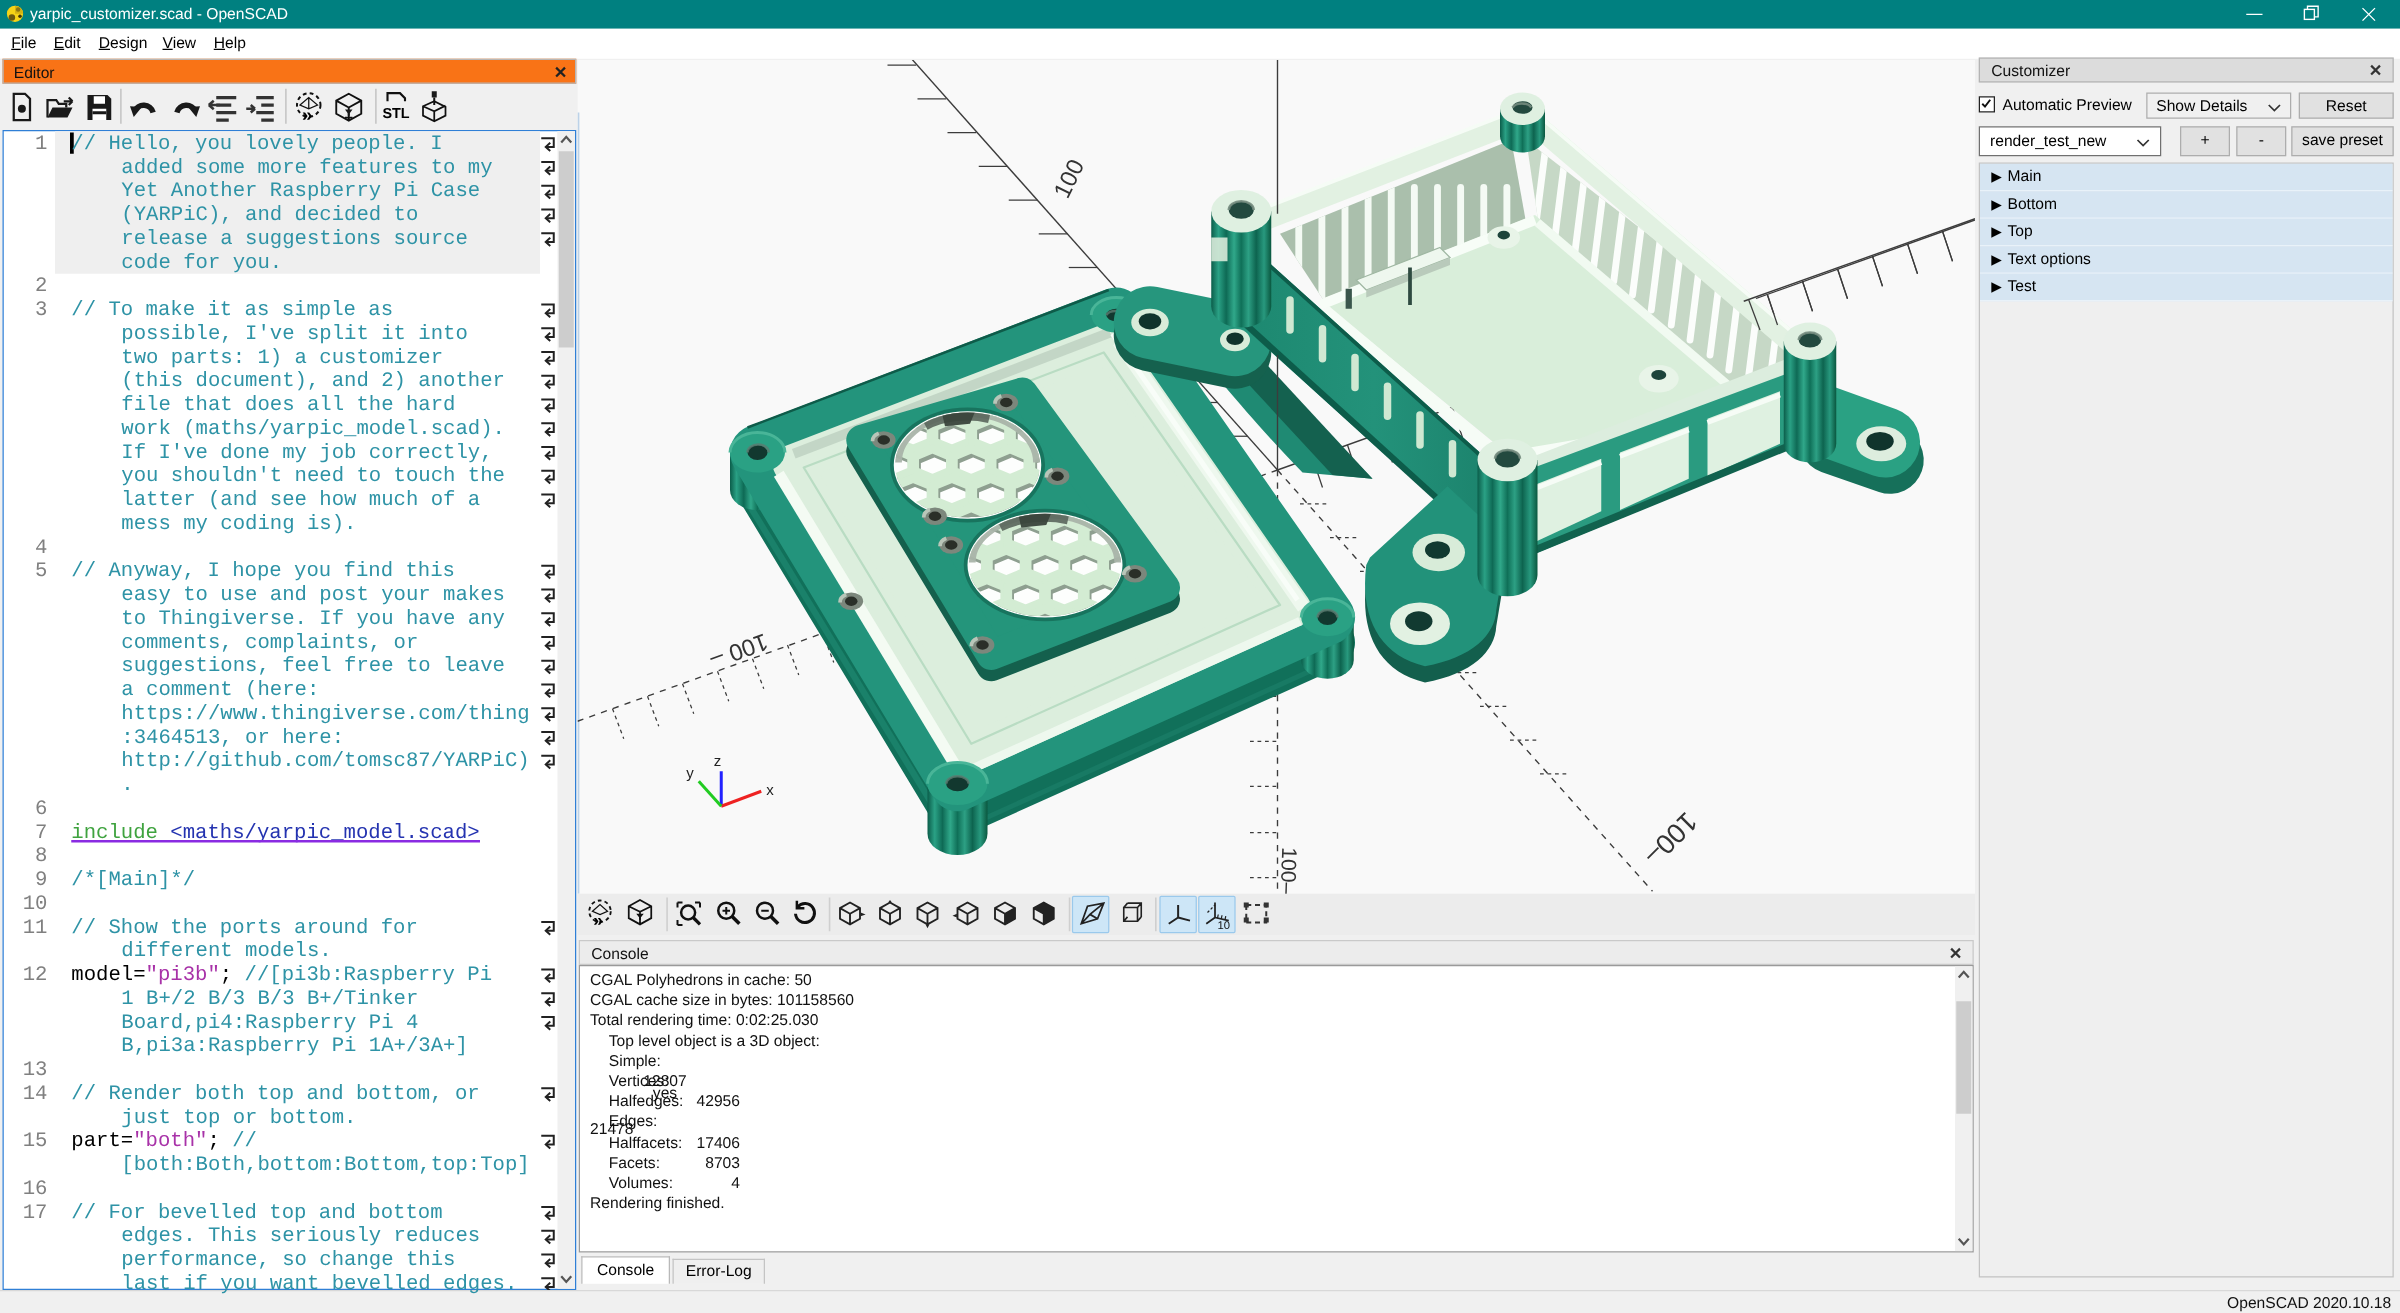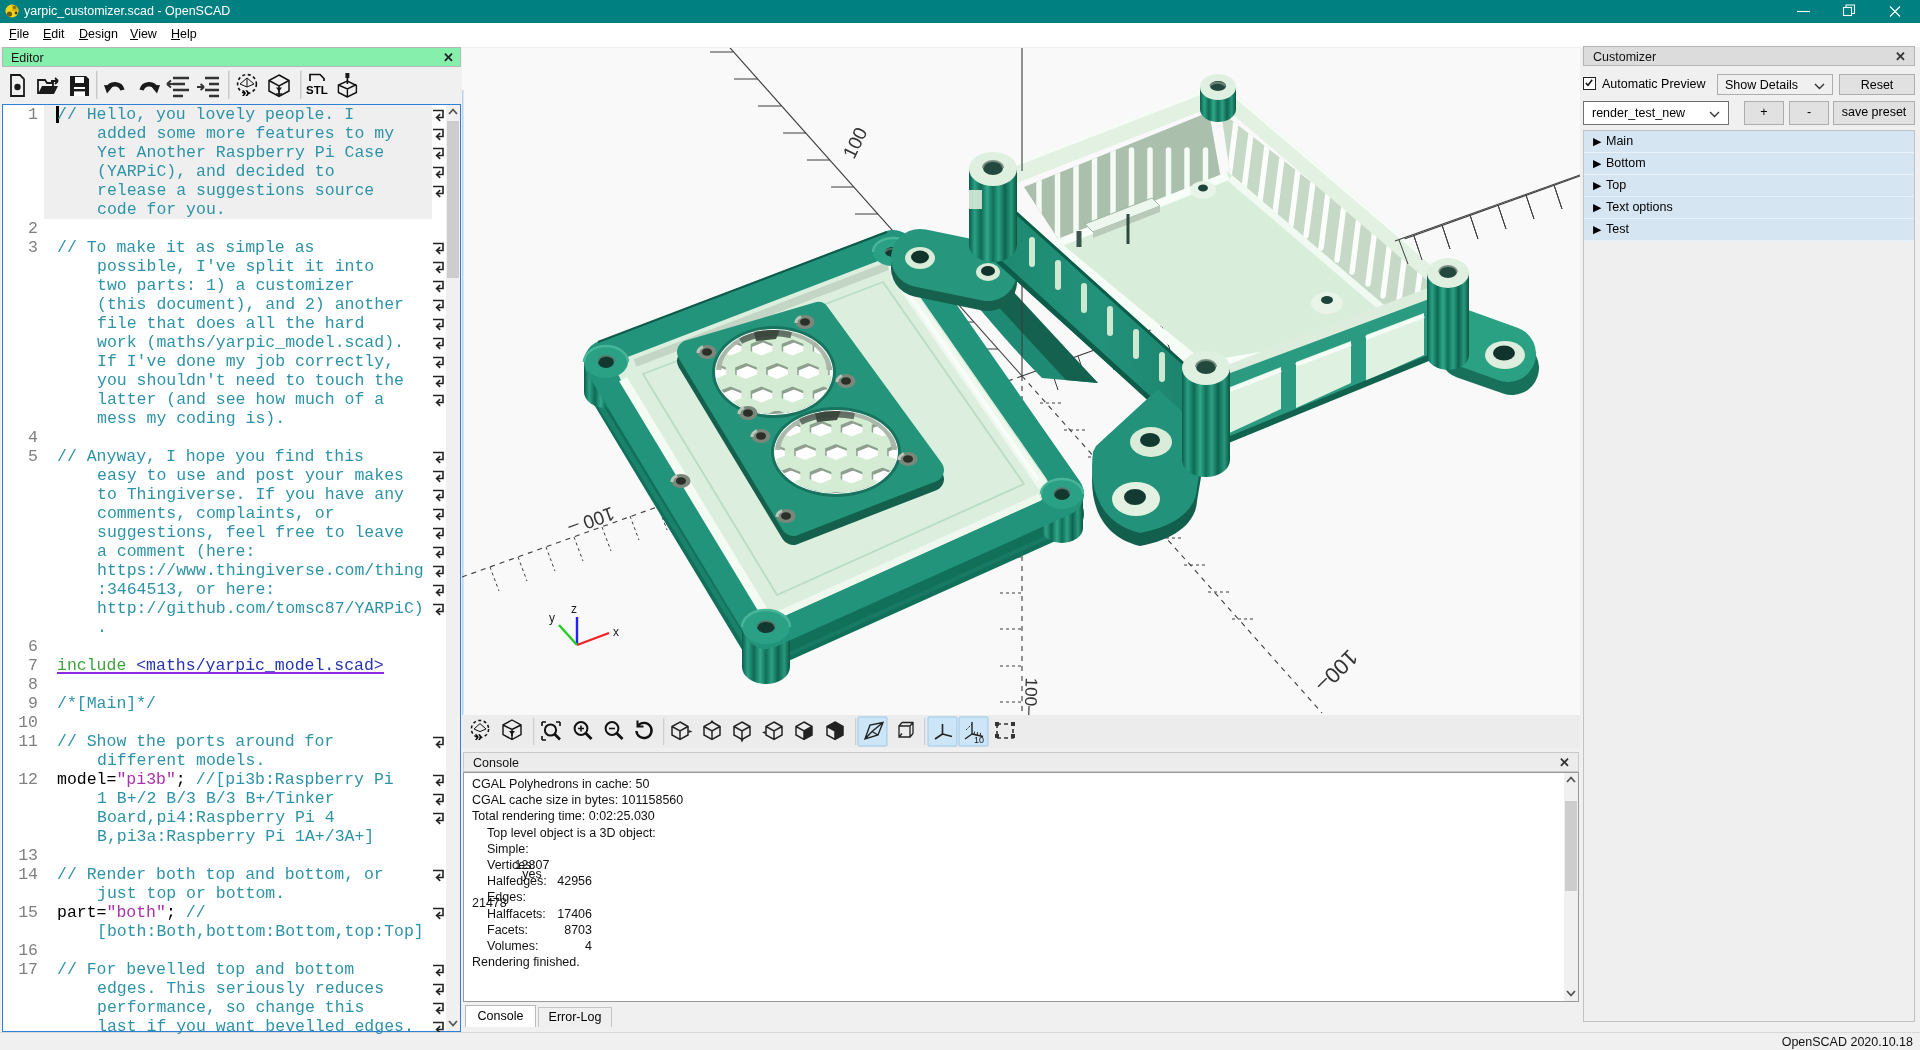--- a/index.html
+++ b/index.html
@@ -37,21 +37,21 @@
   <span class="mi" style="left:43px"><u>E</u>dit</span>
   <span class="mi" style="left:79px"><u>D</u>esign</span>
   <span class="mi" style="left:130px"><u>V</u>iew</span>
   <span class="mi" style="left:171px"><u>H</u>elp</span>
 </div>
 <div class="abs" style="left:0;top:1032px;width:1920px;height:18px;background:#f0f0f0;border-top:1px solid #d8d8d8;box-sizing:border-box">
   <span style="position:absolute;right:7px;top:2px;font-size:12.5px;color:#111">OpenSCAD 2020.10.18</span>
 </div>
 
 <div class="abs" style="left:0;top:47px;width:462px;height:985px;background:#f0f0f0"></div>
-<div class="abs" style="left:2px;top:47px;width:459px;height:20px;background:#86efac;border:1px solid #b7b7b7;box-sizing:border-box">
+<div class="abs" style="left:2px;top:47px;width:459px;height:20px;background:#f97316;border:1px solid #b7b7b7;box-sizing:border-box">
   <span style="position:absolute;left:8px;top:2.5px;font-size:12.5px;color:#111">Editor</span>
   <span style="position:absolute;right:6px;top:1.5px;font-size:13px;color:#222;font-weight:bold">✕</span>
 </div>
 <div class="abs" style="left:2px;top:104px;width:459px;height:928px;background:#fff;border:1px solid #2f7fd6;box-sizing:border-box"></div>
 <div class="abs" style="left:44px;top:105px;width:388px;height:114px;background:#efefef"></div>
 <div class="abs" style="left:56px;top:106px;width:2.6px;height:17px;background:#000"></div>
 <div class="abs" style="left:446px;top:105px;width:14px;height:926px;background:#f0f0f0"></div>
 <div class="abs" style="left:446px;top:105px;width:14px;height:15px;background:#f0f0f0"></div>
 <svg class="abs" style="left:446px;top:105px" width="14" height="926" viewBox="0 0 14 926">
   <path d="M3 9 L7 4.5 L11 9" fill="none" stroke="#555" stroke-width="1.8"></path>

